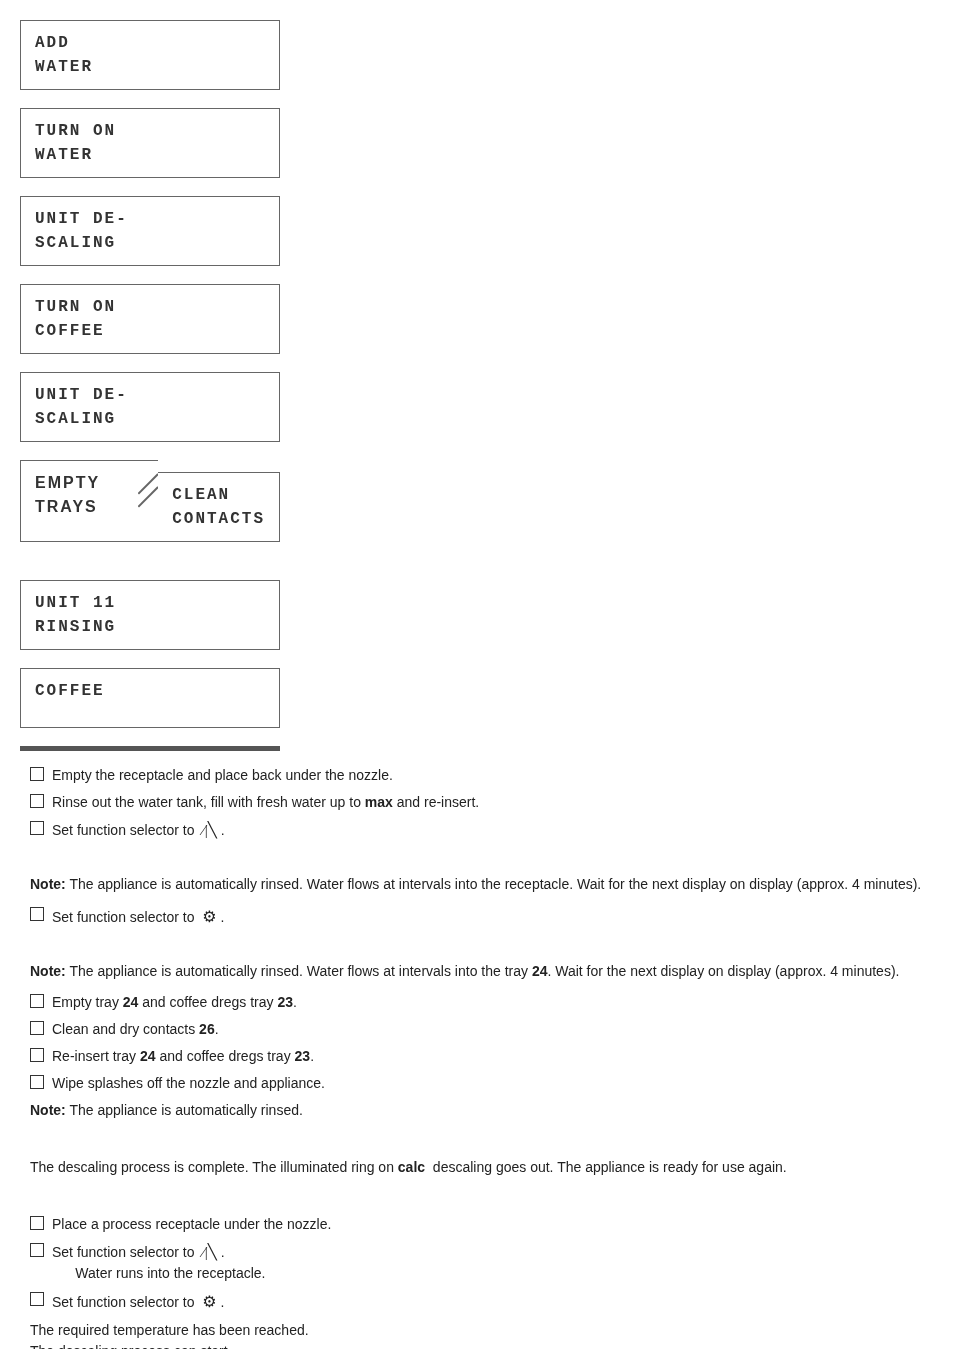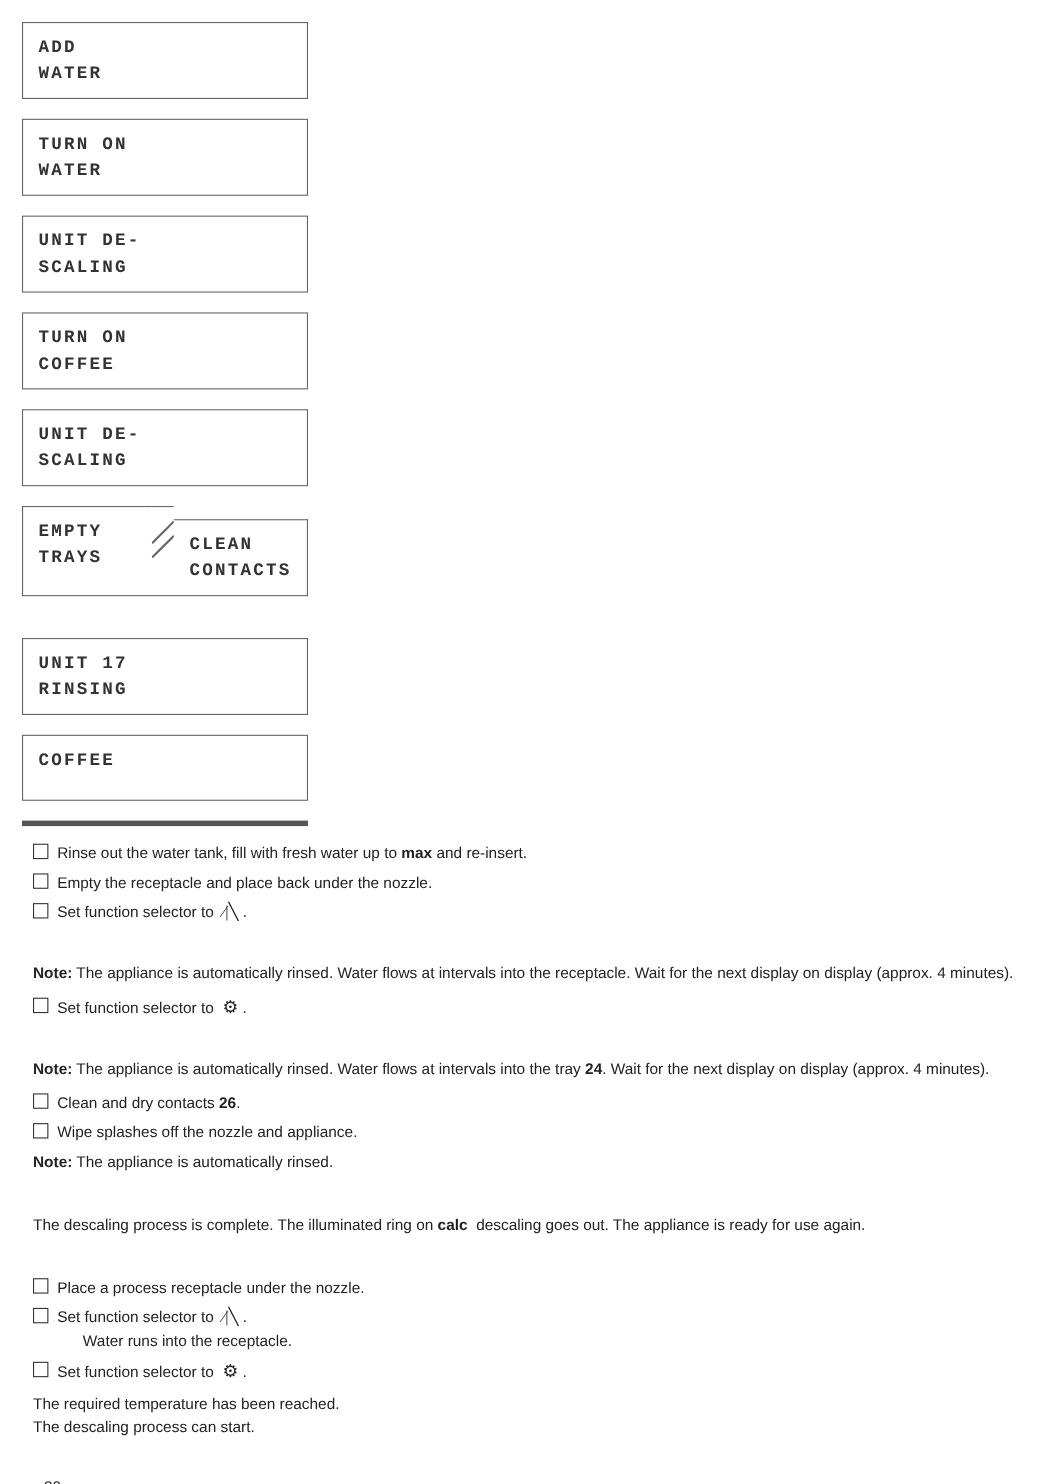--- a/index.html
+++ b/index.html
@@ -53,21 +53,21 @@
       display: flex;
       flex-direction: row;
       gap: 0;
       margin-bottom: 18px;
       max-width: 260px;
     }
     .display-box-wide .left-part {
       border: 1.5px solid #666;
       border-right: none;
       padding: 10px 14px;
-      font-family: Liberation Mono, monospace;
+      font-family: Liberation Sans, sans-serif;
       font-size: 16px;
       font-weight: bold;
       letter-spacing: 2px;
       line-height: 1.5;
       color: #333;
       min-height: 60px;
       flex: 1;
     }
     .display-box-wide .divider-lines {
       display: flex;
@@ -196,64 +196,72 @@
         <div class="divider-lines"></div>
         <div class="right-part">
           <span class="display-text">CLEAN
 CONTACTS</span>
         </div>
       </div>
 
       <div class="left-spacer"></div>
 
       <div class="display-box">
-        <span class="display-text">UNIT 17
+        <span class="display-text">UNIT 11
 RINSING</span>
       </div>
 
       <div class="display-box">
         <span class="display-text">COFFEE</span>
       </div>
 
       <div class="section-divider"></div>
 
 
 
     </div>
 
     <div class="right-col">
 
       <div class="right-section">
         <div class="checklist-item">
           <div class="checkbox"></div>
+          <span class="checklist-text">Empty the receptacle and place back under the nozzle.</span>
+        </div>
+        <div class="checklist-item">
+          <div class="checkbox"></div>
           <span class="checklist-text">Rinse out the water tank, fill with fresh water up to <b>max</b> and re-insert.</span>
         </div>
         <div class="checklist-item">
           <div class="checkbox"></div>
-          <span class="checklist-text">Empty the receptacle and place back under the nozzle.</span>
-        </div>
-        <div class="checklist-item">
-          <div class="checkbox"></div>
           <span class="checklist-text">Set function selector to &nbsp;<span style="font-family:serif; font-size:15px;">⁄|╲</span>&nbsp;.</span>
         </div>
       </div>
 
       <div class="right-section">
         <p class="note-text"><b>Note:</b> The appliance is automatically rinsed. Water flows at intervals into the receptacle. Wait for the next display on display (approx. 4 minutes).</p>
         <div class="checklist-item">
           <div class="checkbox"></div>
           <span class="checklist-text">Set function selector to &nbsp;<span style="font-size:16px; font-family:serif;">⚙</span>&nbsp;.</span>
         </div>
       </div>
 
       <div class="right-section">
         <p class="note-text"><b>Note:</b> The appliance is automatically rinsed. Water flows at intervals into the tray <b>24</b>. Wait for the next display on display (approx. 4 minutes).</p>
         <div class="checklist-item">
           <div class="checkbox"></div>
+          <span class="checklist-text">Empty tray <b>24</b> and coffee dregs tray <b>23</b>.</span>
+        </div>
+        <div class="checklist-item">
+          <div class="checkbox"></div>
           <span class="checklist-text">Clean and dry contacts <b>26</b>.</span>
+        </div>
+        <div class="checklist-item">
+          <div class="checkbox"></div>
+          <span class="checklist-text">Re-insert tray <b>24</b> and coffee dregs tray <b>23</b>.</span>
         </div>
         <div class="checklist-item">
           <div class="checkbox"></div>
           <span class="checklist-text">Wipe splashes off the nozzle and appliance.</span>
         </div>
         <p class="note-text"><b>Note:</b> The appliance is automatically rinsed.</p>
       </div>
 
       <div class="right-section">
         <p class="note-text">The descaling process is complete. The illuminated ring on <b>calc</b>&nbsp; descaling goes out. The appliance is ready for use again.</p>

